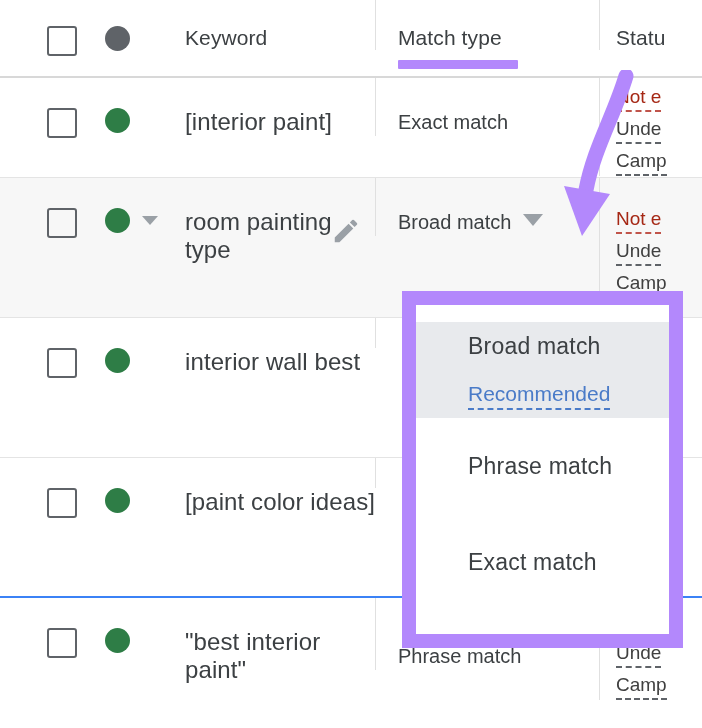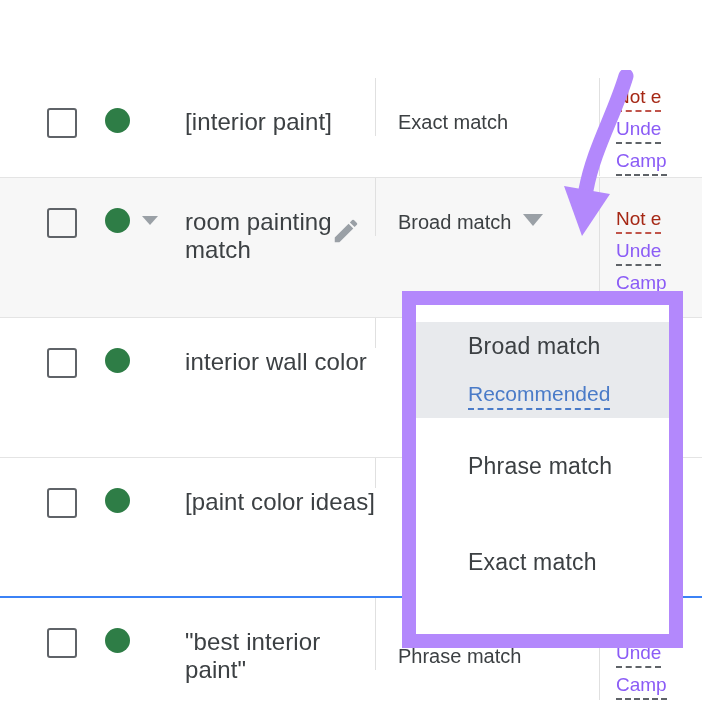--- a/index.html
+++ b/index.html
@@ -135,21 +135,21 @@
   .st-not {
     font-size: 19px;
     color: #a52714;
     line-height: 26px;
     border-bottom: 2px dashed #c0544a;
     display: inline-block;
     white-space: nowrap;
   }
   .st-line {
     font-size: 19px;
-    color: #8b5cf6;
+    color: #404040;
     line-height: 27px;
     border-bottom: 2px dashed #5f6368;
     display: inline-block;
     white-space: nowrap;
   }
   .st-stack { display: flex; flex-direction: column; align-items: flex-start; gap: 3px; white-space: nowrap;}
 
   
   .arrow-svg {
     position: absolute;
@@ -206,20 +206,39 @@
     margin-top: 19px;
   }
 </style>
 </head>
 <body>
 
 <div id="screen">
 
   <div class="kw-table">
 
+    <div class="row hdr">
+      <div class="c-check"></div>
+      <div class="c-chk cellpad-hdr">
+        <span class="cbox"></span>
+      </div>
+      <div class="c-dot cellpad-hdr">
+        <span class="dot gray"></span>
+      </div>
+      <div class="c-kw cellpad-hdr">
+        <span class="hdr-text">Keyword</span>
+      </div>
+      <div class="c-match cellpad-hdr">
+        <span class="hdr-text">Match type</span>
+        <span class="hdr-underline"></span>
+      </div>
+      <div class="c-status cellpad-hdr">
+        <span class="hdr-text">Statu</span>
+      </div>
+    </div>
 
     <div class="row r0">
       <div class="c-check"></div>
       <div class="c-chk cellpad">
         <span class="cbox"></span>
       </div>
       <div class="c-dot cellpad">
         <span class="dot green"></span>
       </div>
       <div class="c-kw cellpad">
@@ -242,21 +261,21 @@
       <div class="c-chk cellpad">
         <span class="cbox"></span>
       </div>
       <div class="c-dot cellpad" style="width:74px;">
         <span class="dotwrap">
           <span class="dot green"></span>
           <span class="caret-sm"></span>
         </span>
       </div>
       <div class="c-kw cellpad" style="width:208px;padding-left:18px;">
-        <span class="cell-text">room painting match</span>
+        <span class="cell-text">room painting type</span>
         <svg class="pencil" viewBox="0 0 24 24">
           <path d="M3 17.25V21h3.75L17.81 9.94l-3.75-3.75L3 17.25zM20.71 7.04a1 1 0 0 0 0-1.41l-2.34-2.34a1 1 0 0 0-1.41 0l-1.83 1.83 3.75 3.75 1.83-1.83z" fill="#9aa0a6"></path>
         </svg>
       </div>
       <div class="c-match cellpad">
         <span class="match-text">Broad match</span><span class="match-caret"></span>
       </div>
       <div class="c-status">
         <div class="st-stack" style="padding-top:28px;">
           <span class="st-not">Not e</span>
@@ -268,21 +287,21 @@
 
     <div class="row r2">
       <div class="c-check"></div>
       <div class="c-chk cellpad">
         <span class="cbox"></span>
       </div>
       <div class="c-dot cellpad">
         <span class="dot green"></span>
       </div>
       <div class="c-kw cellpad">
-        <span class="cell-text">interior wall color</span>
+        <span class="cell-text">interior wall best</span>
       </div>
       <div class="c-match cellpad">
         <span class="match-text"></span>
       </div>
       <div class="c-status">
         <div class="st-stack" style="padding-top:24px;">
           <span class="st-not">e</span>
           <span class="st-line">le</span>
           <span class="st-line">np</span>
         </div>

